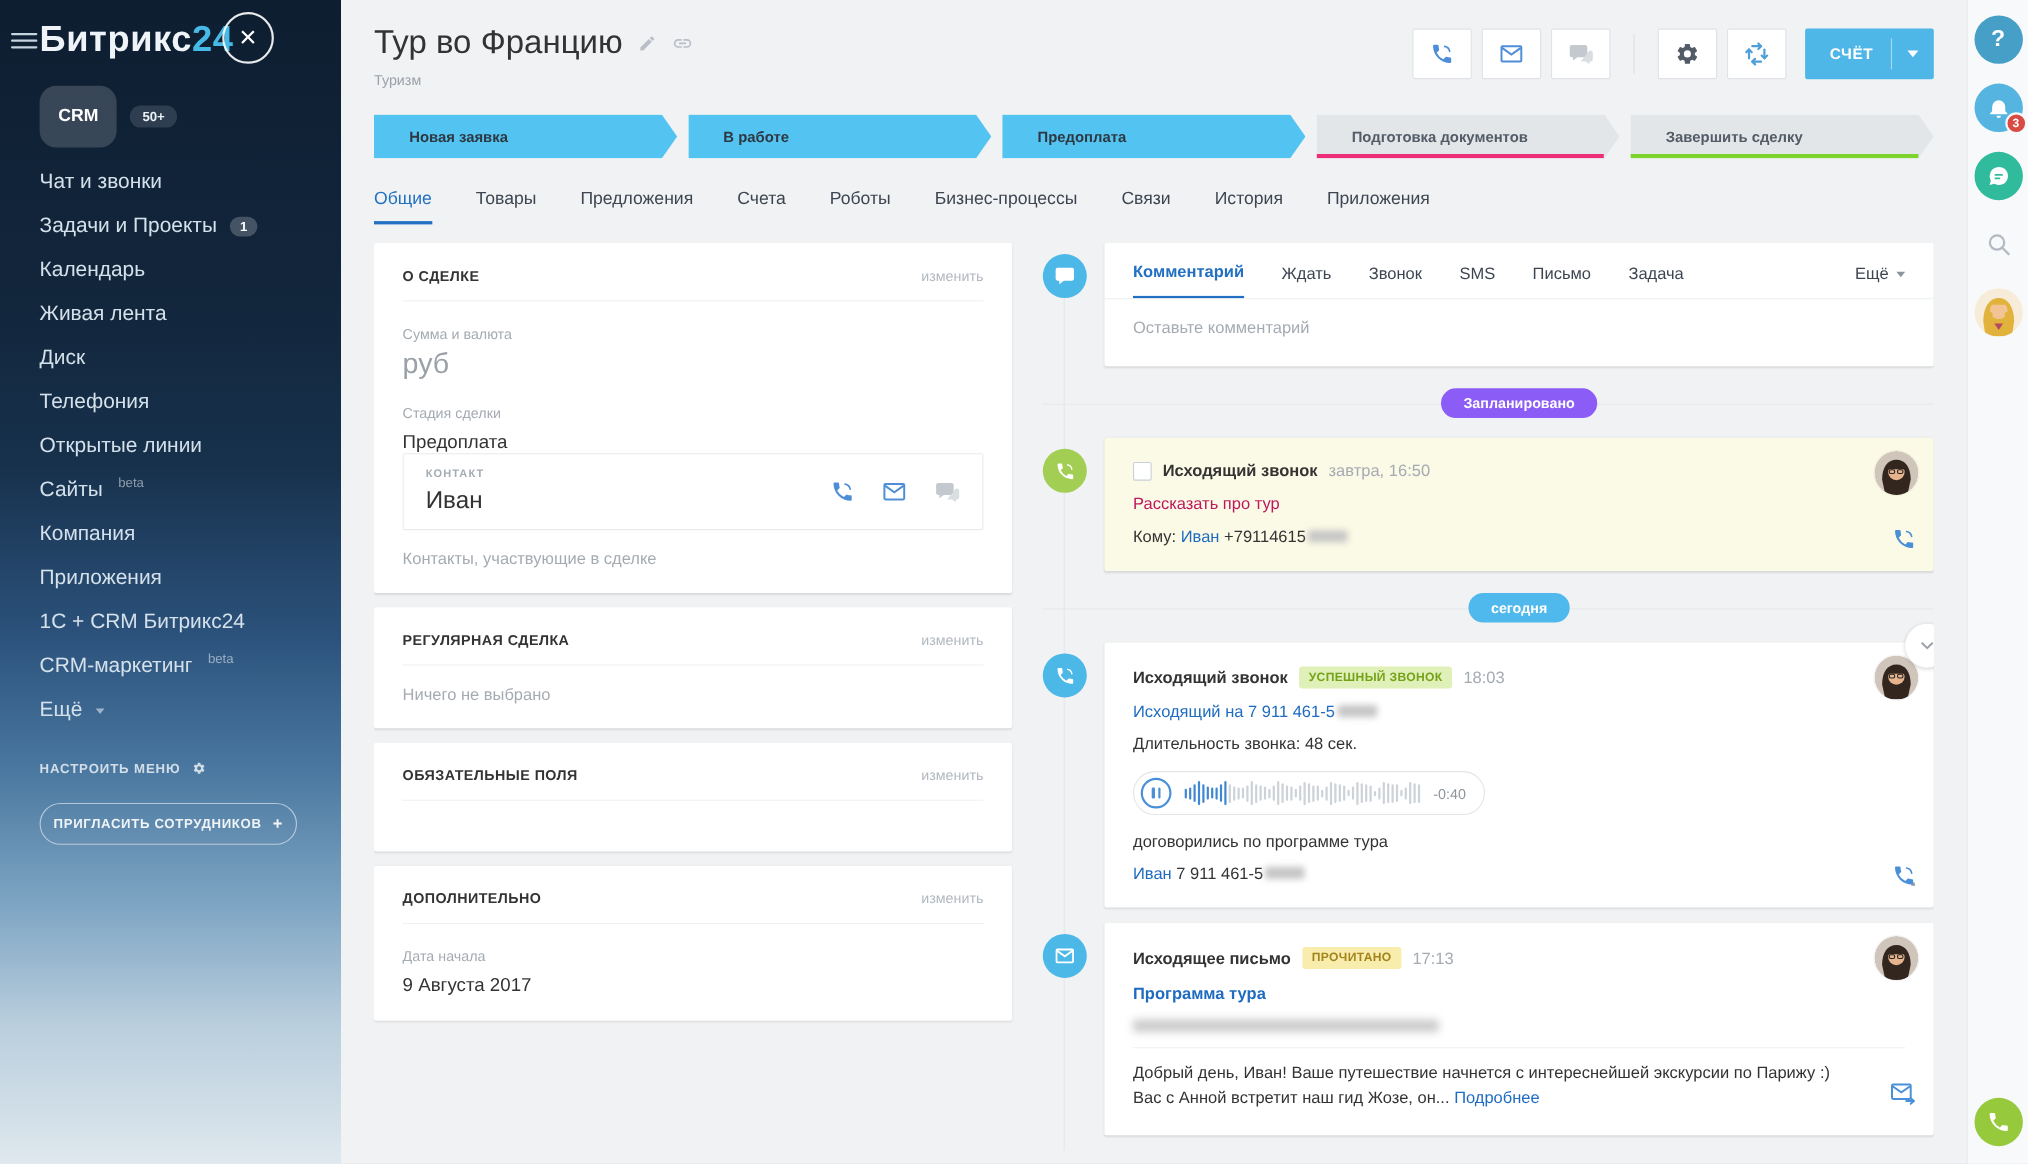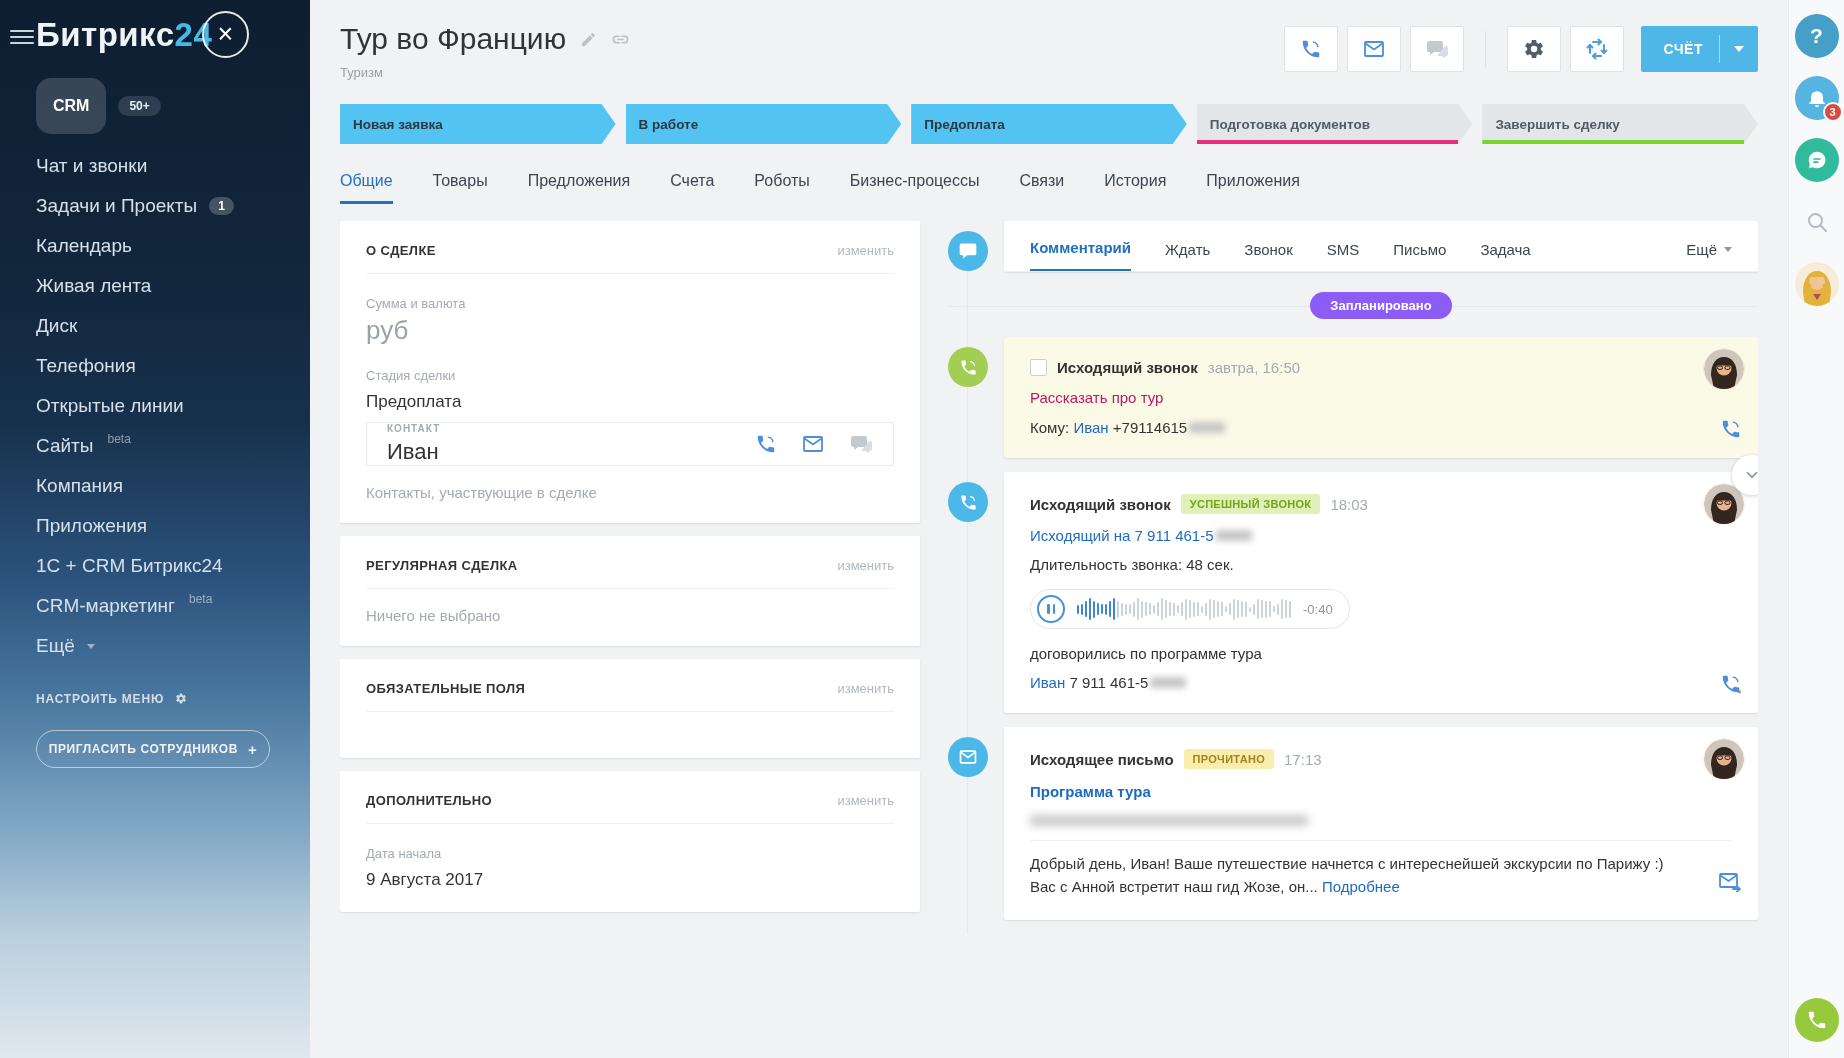--- a/index.html
+++ b/index.html
@@ -38,21 +38,21 @@
   .actions{display:flex;align-items:center;gap:9px;padding-top:4px;}
   .icon-btn{width:54px;height:46px;background:#fff;border:1px solid #dfe3e6;border-radius:2px;display:flex;align-items:center;justify-content:center;cursor:pointer;}
   .divider-v{width:1px;height:36px;background:#dde1e4;margin:0 12px;}
   .invoice-btn{height:46px;background:#4fb6e8;border-radius:2px;color:#fff;display:flex;align-items:center;cursor:pointer;margin-left:8px;}
   .invoice-label{font-size:14px;font-weight:bold;letter-spacing:.5px;padding:0 16px 0 22px;}
   .invoice-sep{width:1px;height:28px;background:rgba(255,255,255,.5);}
   .invoice-caret{padding:0 14px;display:flex;}
   .caret{width:0;height:0;border-left:5px solid transparent;border-right:5px solid transparent;border-top:6px solid #fff;}
 
   .stages-row{display:flex;gap:10px;margin-top:24px;}
-  .stage{flex:1;height:40px;display:flex;align-items:center;padding-left:13px;font-size:13.5px;font-weight:bold;color:#2e3842;position:relative;cursor:pointer;
+  .stage{flex:1;height:40px;display:flex;align-items:center;padding-left:32px;font-size:13.5px;font-weight:bold;color:#2e3842;position:relative;cursor:pointer;
     clip-path:polygon(0 0,calc(100% - 14px) 0,100% 50%,calc(100% - 14px) 100%,0 100%);}
   .stage.done{background:#53c3f1;}
   .stage.future{background:#e3e6e9;color:#525b66;}
   .stage.future::after{content:"";position:absolute;left:0;right:14px;bottom:0;height:4px;}
   .stage.u-pink::after{background:#ed2d79;}
   .stage.u-green::after{background:#7bd32b;}
 
   .tabs-row{display:flex;gap:40px;margin-top:28px;font-size:16px;color:#3d4551;border-bottom:1px solid transparent;}
   .tab{padding-bottom:11px;cursor:pointer;white-space:nowrap;}
   .tab.active{color:#2270c2;border-bottom:3px solid #2270c2;}
@@ -62,21 +62,21 @@
   .card{background:#fff;border-radius:2px;box-shadow:0 1px 2px rgba(0,0,0,.1);padding:22px 26px;position:relative;}
   .card-head{display:flex;justify-content:space-between;align-items:center;}
   .card-title{font-size:13px;font-weight:bold;color:#333;letter-spacing:.4px;}
   .edit-link{font-size:13px;color:#b2b8bf;cursor:pointer;}
   .card-divider{height:1px;background:#eef1f3;margin-top:15px;}
   .f-label{font-size:13px;color:#a5abb2;margin-top:22px;}
   .amount-row{display:flex;align-items:baseline;gap:14px;margin-top:4px;}
   .amount{font-size:44px;color:#333;}
   .currency{font-size:26px;color:#9aa1a8;}
   .f-value{font-size:17px;color:#333;margin-top:9px;}
-  .contact-box{border:1px solid #e8ebee;border-radius:2px;margin-top:10px;padding:0 20px;display:flex;justify-content:space-between;align-items:center;background:#fff;gap:38px;}
+  .contact-box{border:1px solid #e8ebee;border-radius:2px;padding:13px 20px;display:flex;justify-content:space-between;align-items:center;background:#fff;gap:38px;}
   .contact-type{font-size:10px;font-weight:bold;color:#a5abb2;letter-spacing:1px;}
   .contact-name{font-size:22px;color:#333;margin-top:5px;}
   .contact-icons{display:flex;gap:24px;align-items:center;}
   .empty-text{font-size:15px;color:#a5abb2;margin-top:18px;}
 
   
   .right-col{flex:1;min-width:0;position:relative;padding-left:56px;}
   .right-col::before{content:"";position:absolute;left:19px;top:14px;bottom:0;width:1px;background:#e4e8eb;}
   .t-item{position:relative;margin-bottom:14px;}
   .t-icon{position:absolute;left:-56px;top:10px;width:40px;height:40px;border-radius:50%;display:flex;align-items:center;justify-content:center;z-index:2;}
@@ -378,20 +378,21 @@
               <div class="c-tab">Ждать</div>
               <div class="c-tab">Звонок</div>
               <div class="c-tab">SMS</div>
               <div class="c-tab">Письмо</div>
               <div class="c-tab">Задача</div>
               <div class="c-more">
                 <span>Ещё</span>
                 <span class="caret"></span>
               </div>
             </div>
+            <div class="composer-input">Оставьте комментарий</div>
           </div>
         </div>
 
         <div class="pill-row">
           <div class="pill green">Запланировано</div>
         </div>
 
         <div class="t-item">
           <div class="t-icon green">
             <svg width="19" height="19" viewBox="0 0 24 24" fill="#fff">
@@ -423,20 +424,23 @@
             </div>
             <div class="t-action">
               <svg width="22" height="22" viewBox="0 0 24 24" fill="#4a90d9">
                   <path d="M6.62 10.79a15 15 0 0 0 6.59 6.59l2.2-2.2a1 1 0 0 1 1.01-.25c1.12.37 2.33.57 3.58.57a1 1 0 0 1 1 1V20a1 1 0 0 1-1 1A17 17 0 0 1 3 4a1 1 0 0 1 1-1h3.5a1 1 0 0 1 1 1c0 1.25.2 2.46.57 3.58a1 1 0 0 1-.25 1.01l-2.2 2.2z"></path>
                   <path d="M14.5 4.5a6 6 0 0 1 5 5" stroke="#4a90d9" stroke-width="1.6" fill="none" stroke-linecap="round"></path>
                 </svg>
             </div>
           </div>
         </div>
 
+        <div class="pill-row">
+          <div class="pill blue">сегодня</div>
+        </div>
 
         <div class="t-item">
           <div class="t-icon blue">
             <svg width="19" height="19" viewBox="0 0 24 24" fill="#fff">
                 <path d="M6.62 10.79a15 15 0 0 0 6.59 6.59l2.2-2.2a1 1 0 0 1 1.01-.25c1.12.37 2.33.57 3.58.57a1 1 0 0 1 1 1V20a1 1 0 0 1-1 1A17 17 0 0 1 3 4a1 1 0 0 1 1-1h3.5a1 1 0 0 1 1 1c0 1.25.2 2.46.57 3.58a1 1 0 0 1-.25 1.01l-2.2 2.2z"></path>
                 <path d="M14.5 4.5a6 6 0 0 1 5 5" stroke="#fff" stroke-width="1.6" fill="none" stroke-linecap="round"></path>
               </svg>
           </div>
           <div class="card" style="padding-right:80px;">
             <div class="chevron-circle">

